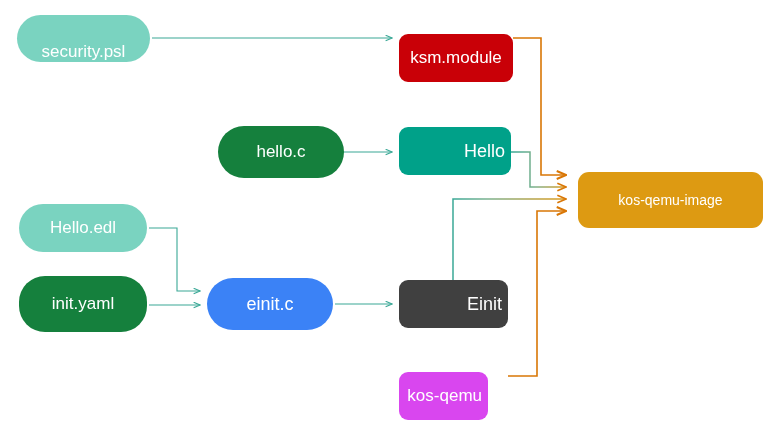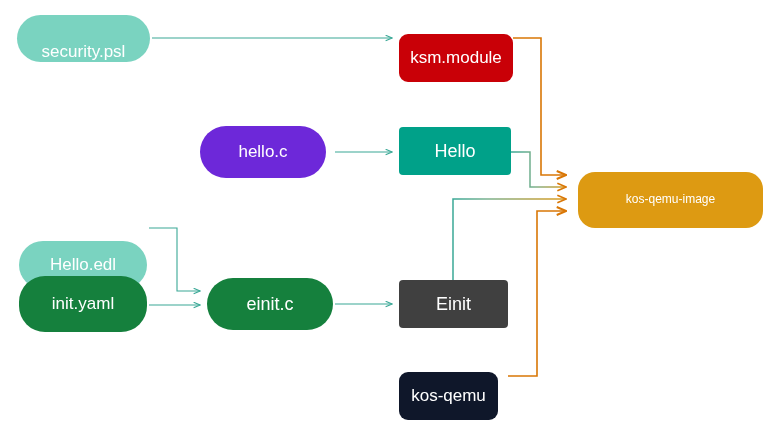--- a/index.html
+++ b/index.html
@@ -42,38 +42,39 @@
     padding: 0 6px;
     white-space: nowrap;
   }
   .node.src {
     background: #7ad3c0;
     border-radius: 26px;
     font-size: 17px;
   }
   .node.obj {
     background: #00a189;
-    border-radius: 4px;
+    border-radius: 9px;
     font-size: 18px;
+    justify-content: flex-end;
   }
   .node.objround {
     background: #00a189;
     border-radius: 26px;
     font-size: 18px;
   }
   .node.bin {
     background: #c90007;
     border-radius: 9px;
     font-size: 17px;
     margin-top: 20px;
   }
   .node.image {
     background: #dd9a12;
-    border-radius: 17px;
-    font-size: 12px;
+    border-radius: 11px;
+    font-size: 14px;
     align-items: center;
   }
 </style>
 </head>
 <body>
 
 <div id="canvas">
 
   <svg id="edges" viewBox="0 0 780 425" width="780" height="425" xmlns="http://www.w3.org/2000/svg">
     <defs>
@@ -111,42 +112,42 @@
 
     <path d="M453,280 L453,199 L566,199" fill="none" stroke="url(#grad-teal-orange2)" stroke-width="1.5" marker-end="url(#ah-orange)"></path>
 
     <path d="M508,376 L537,376 L537,211 L566,211" fill="none" stroke="#d97706" stroke-width="1.6" marker-end="url(#ah-orange)"></path>
   </svg>
 
   <div id="node-layer">
       <div class="node src" style="left: 17px; top: 15px; width: 133px; height: 47px; background: rgb(122, 211, 192); align-items: flex-end;">
         <span class="label">security.psl</span>
       </div>
-      <div class="node src" style="left: 200px; top: 126px; width: 126px; height: 52px; background: #6d28d9;">
+      <div class="node src" style="left: 218px; top: 126px; width: 126px; height: 52px; background: #15803d;">
         <span class="label">hello.c</span>
       </div>
-      <div class="node src" style="left: 19px; top: 204px; width: 128px; height: 48px; background: rgb(122, 211, 192); margin-top: 37px;">
+      <div class="node src" style="left: 19px; top: 204px; width: 128px; height: 48px; background: rgb(122, 211, 192);">
         <span class="label">Hello.edl</span>
       </div>
       <div class="node src" style="left: 19px; top: 276px; width: 128px; height: 56px; background: #15803d;">
         <span class="label">init.yaml</span>
       </div>
-      <div class="node objround" style="left: 207px; top: 278px; width: 126px; height: 52px; background: #15803d;">
+      <div class="node objround" style="left: 207px; top: 278px; width: 126px; height: 52px; background: #3b82f6;">
         <span class="label">einit.c</span>
       </div>
       <div class="node bin" style="left: 399px; top: 14px; width: 114px; height: 48px; background: rgb(201, 0, 7);">
         <span class="label">ksm.module</span>
       </div>
       <div class="node obj" style="left: 399px; top: 127px; width: 112px; height: 48px; background: rgb(0, 161, 137);">
         <span class="label">Hello</span>
       </div>
       <div class="node obj" style="left: 399px; top: 280px; width: 109px; height: 48px; background: #404040;">
         <span class="label">Einit</span>
       </div>
-      <div class="node bin" style="left: 399px; top: 352px; width: 99px; height: 48px; background: #0f172a;">
+      <div class="node bin" style="left: 399px; top: 352px; width: 89px; height: 48px; background: #d946ef; justify-content: flex-end;">
         <span class="label">kos-qemu</span>
       </div>
       <div class="node image" style="left: 578px; top: 172px; width: 185px; height: 56px; background: rgb(221, 154, 18);">
         <span class="label">kos-qemu-image</span>
       </div>
     </div>
 
 </div>
 
 </body></html>

